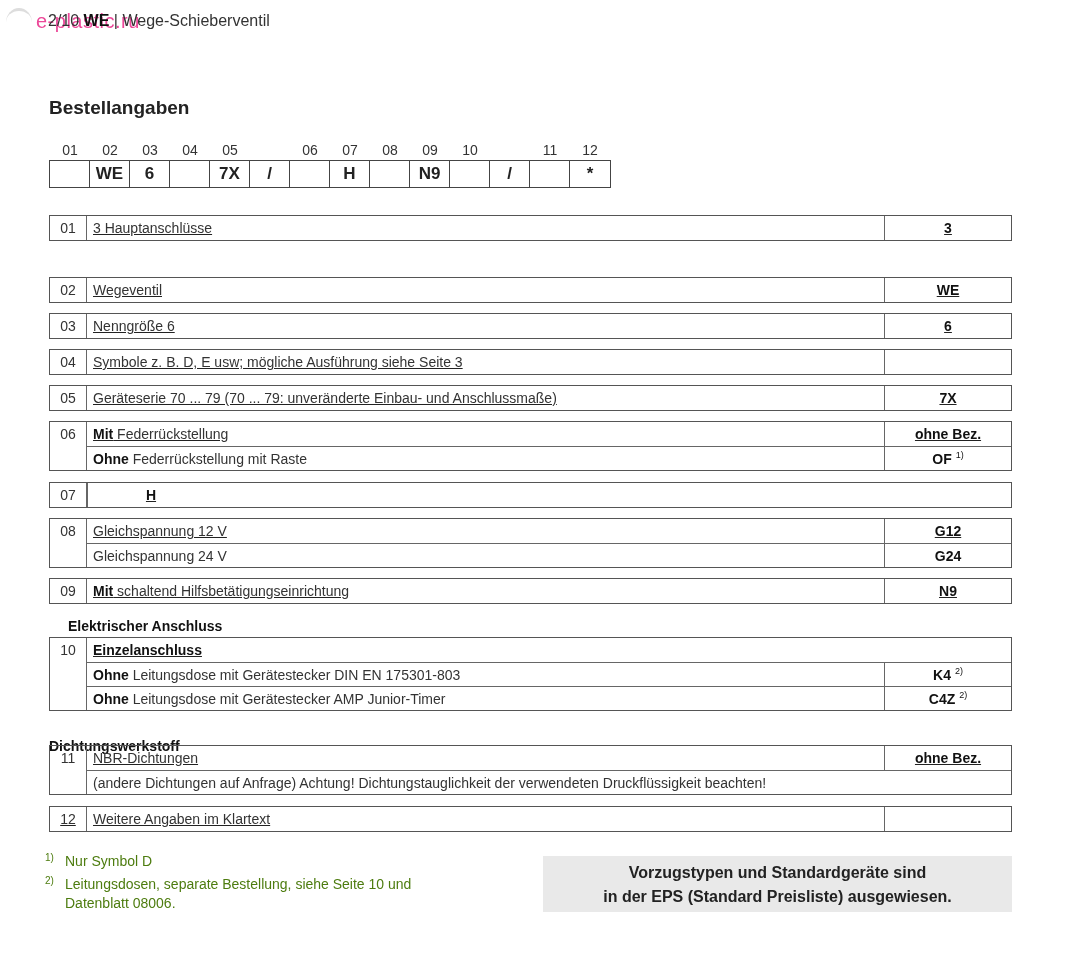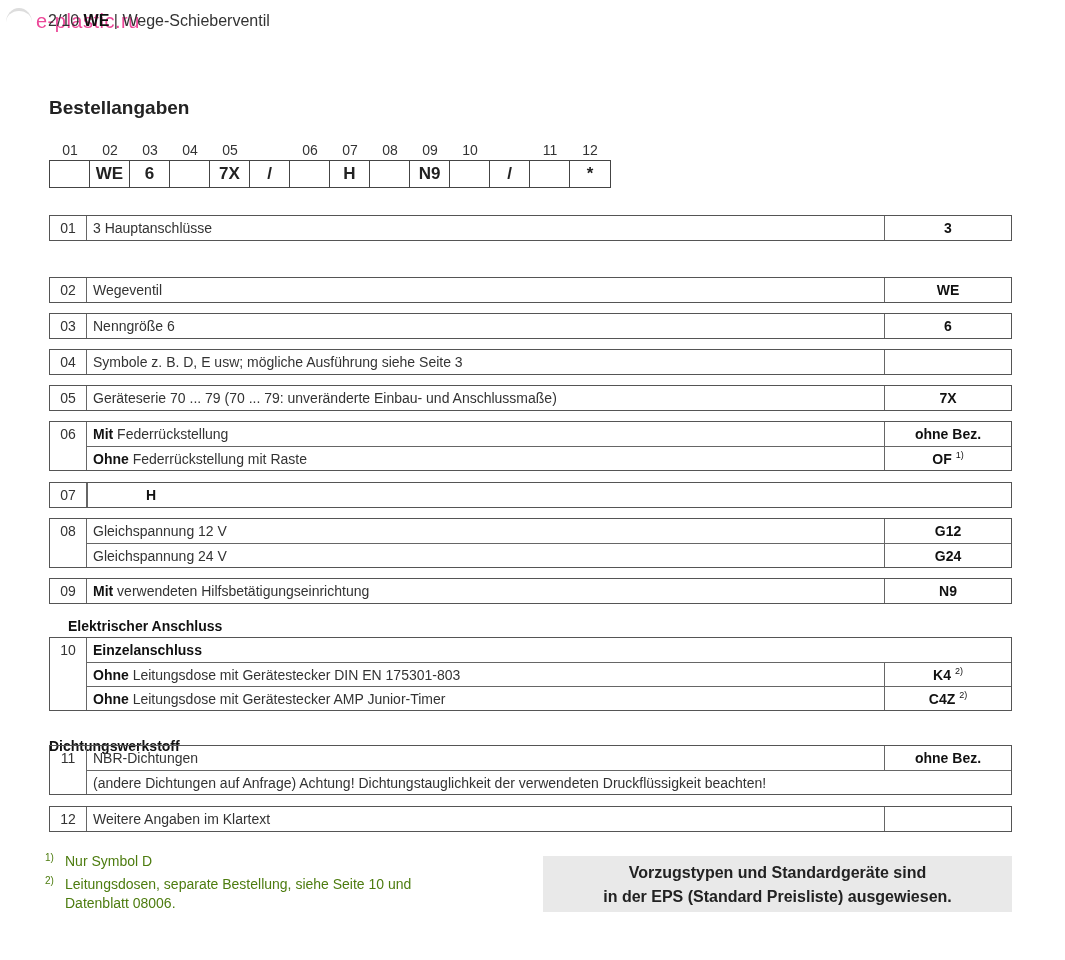--- a/index.html
+++ b/index.html
@@ -16,21 +16,21 @@
   .code-nums { position:absolute; left:50px; top:142px; height:16px; width:575px; font-size:14px; color:#333; }
   .code-nums span { position:absolute; width:40px; text-align:center; }
   .code-boxes { position:absolute; left:49px; top:160px; height:26px; display:flex; border:1.5px solid #444; }
   .code-boxes div { height:26px; border-right:1.5px solid #444; display:flex; align-items:center; justify-content:center;
                     font-weight:bold; font-size:17px; color:#222; box-sizing:border-box; }
   .code-boxes div:last-child { border-right:none; }
 
   
   .tbl { position:absolute; left:49px; width:963px; border:1.5px solid #555; box-sizing:border-box; font-size:14px; }
   .row { display:flex; height:24px; border-top:1.2px solid #666; box-sizing:border-box; }
-  .row:first-child { border-top:none; }
+  .row:first-child { border-top:none;text-decoration:underline; }
   .num { width:37px; text-align:center; border-right:1.2px solid #666; flex:none; padding-top:4px; box-sizing:border-box; color:#333; }
   .desc { flex:1; padding:4px 0 0 6px; box-sizing:border-box; white-space:nowrap; color:#333; }
   .desc b { color:#111; }
   .val { width:127px; border-left:1.2px solid #666; flex:none; text-align:center; font-weight:bold; padding-top:4px; box-sizing:border-box; color:#111; }
   .val sup, .fn sup { font-size:9px; font-weight:normal; vertical-align:top; position:relative; top:-1px; }
   .grp { display:flex; }
   .grp .num { border-top:none; }
   .grp .rows { flex:1; }
   .grp .rows .row { border-top:1.2px solid #666; }
   .grp .rows .row:first-child { border-top:none; }
@@ -183,21 +183,21 @@
             <div class="val"><span>G24</span></div>
           </div>
         </div>
       </div>
     </div>
     <div class="tbl" style="top: 578px;">
       <div class="grp">
         <div class="num">09</div>
         <div class="rows">
           <div class="row">
-            <div class="desc"><b>Mit</b><span> verwendeten Hilfsbetätigungseinrichtung</span></div>
+            <div class="desc"><b>Mit</b><span> schaltend Hilfsbetätigungseinrichtung</span></div>
             <div class="val"><span>N9</span></div>
           </div>
         </div>
       </div>
     </div>
   </div>
 
 <div class="section" style="top:618px;margin-left:19px;">Elektrischer Anschluss</div>
 <div class="tbl" style="top:637px;">
   <div class="grp">

